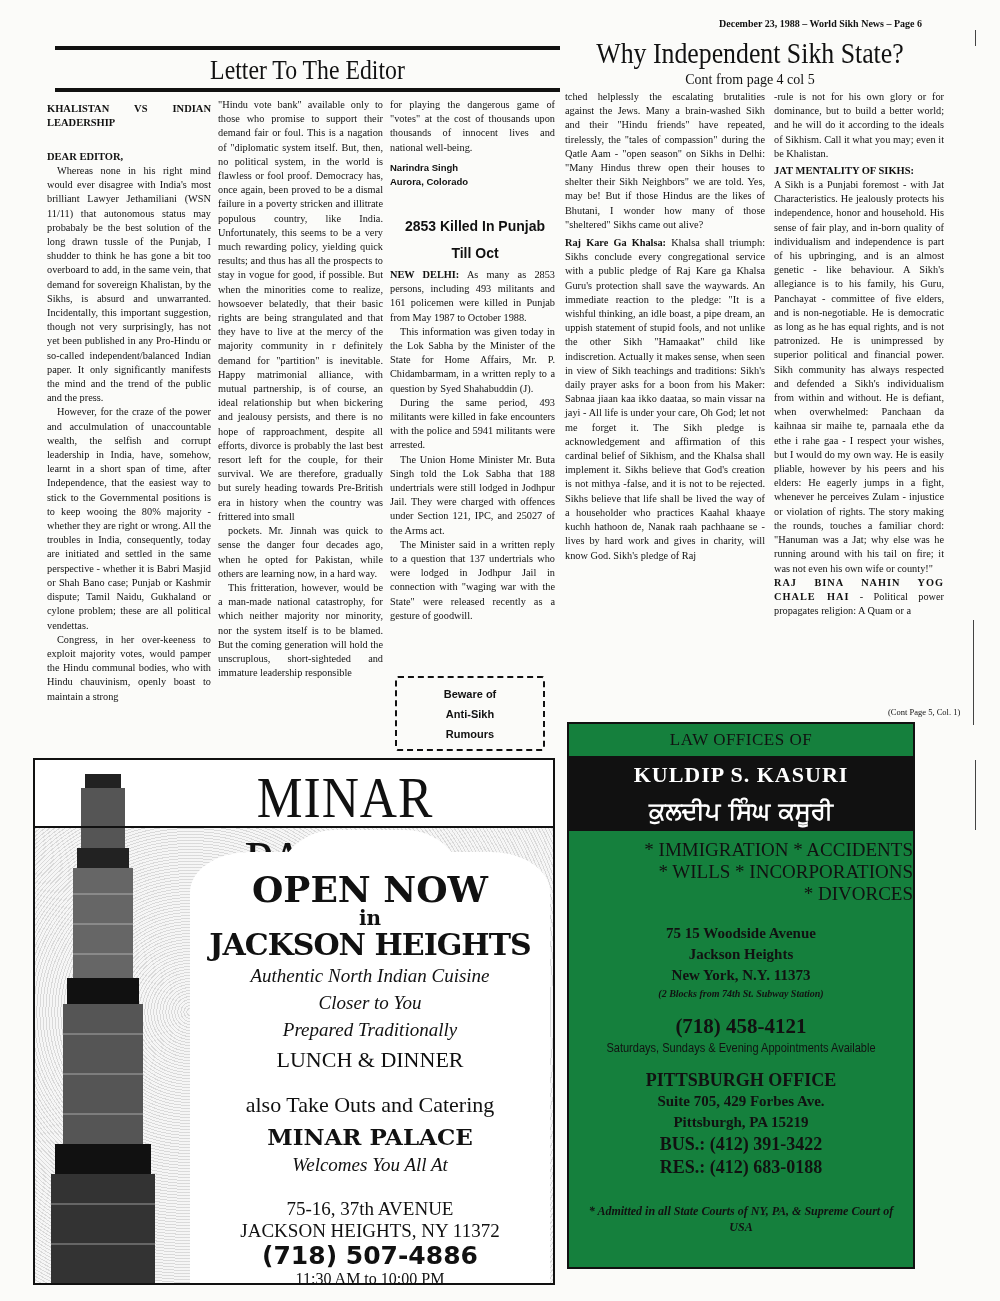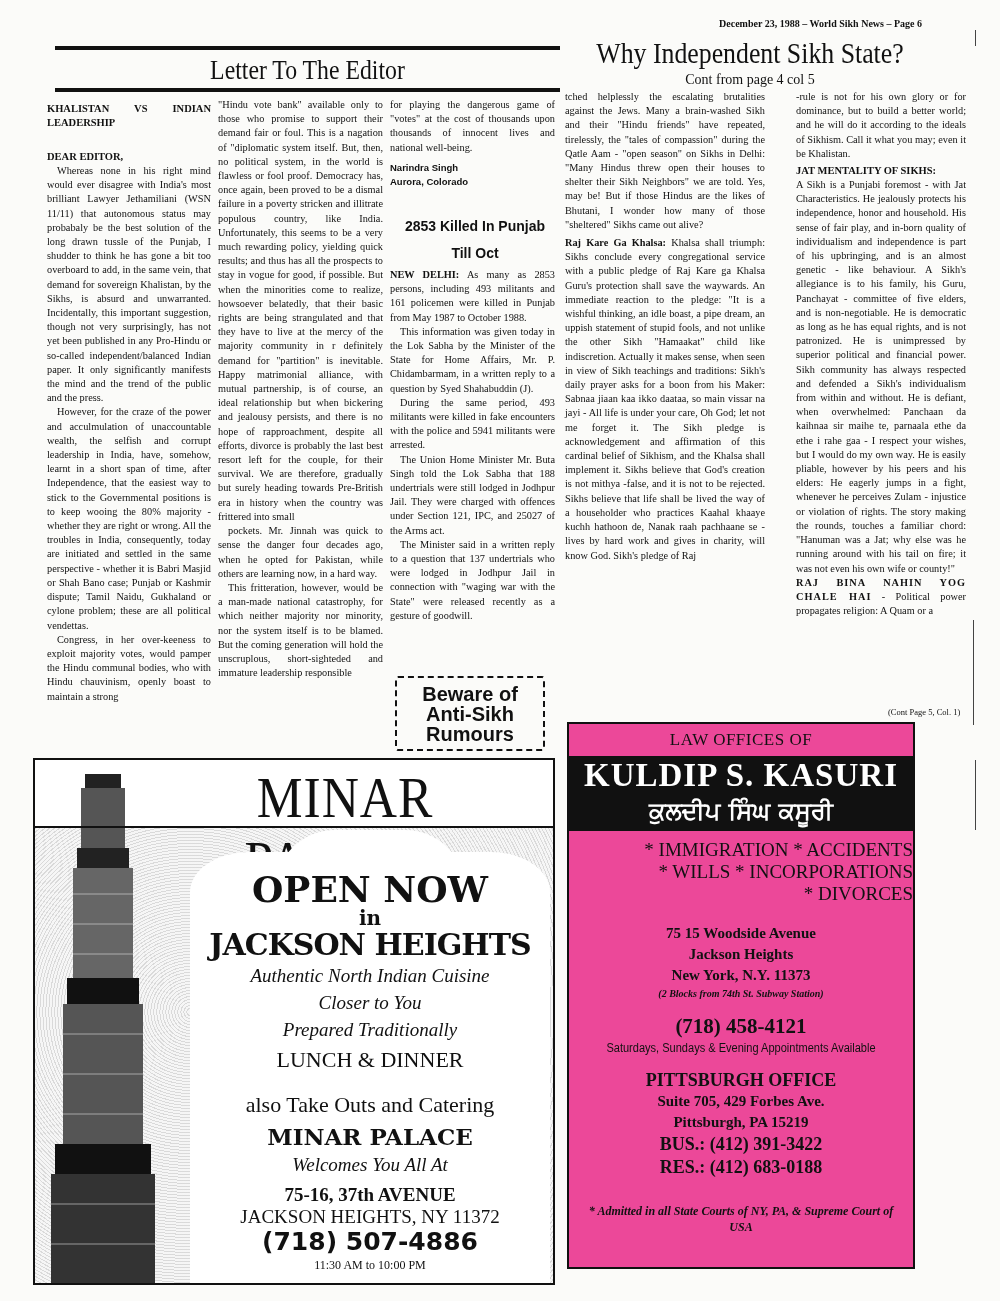--- a/index.html
+++ b/index.html
@@ -14,47 +14,47 @@
 
   .col { position: absolute; font-size: 10.3px; line-height: 14.2px; text-align: justify; }
   .col p { text-indent: 10px; margin-bottom: 0; }
   .col p.noind { text-indent: 0; }
   .col .bold { font-weight: bold; }
   .col h4 { font-size: 10.5px; font-weight: bold; text-indent: 0; line-height: 14px; }
   .col .sig { font-weight: bold; font-family: "Liberation Sans", sans-serif; font-size: 9.5px; line-height: 14px; text-indent: 0; }
 
   .story-hed { position: absolute; left: 390px; width: 170px; text-align: center; font-family: "Liberation Sans", sans-serif; font-weight: bold; font-size: 14px; }
 
-  .beware { position: absolute; left: 395px; top: 676px; width: 150px; height: 75px; border: 2px dashed #111; border-radius: 3px; text-align: center; font-family: "Liberation Sans", sans-serif; font-weight: bold; font-size: 20px; line-height: 20px; padding-top: 6px; }
+  .beware { position: absolute; left: 395px; top: 676px; width: 150px; height: 75px; border: 2px dashed #111; border-radius: 3px; text-align: center; font-family: "Liberation Sans", sans-serif; font-weight: bold; font-size: 11px; line-height: 20px; padding-top: 6px; }
 
   
   .minar { position: absolute; left: 33px; top: 758px; width: 522px; height: 527px; border: 2px solid #111; background: #fff; overflow: hidden; }
   .minar-stipple { position: absolute; left: 0; top: 68px; width: 100%; height: 460px;
      background: repeating-radial-gradient(circle at 30% 40%, #bbb 0 1px, #eee 1px 3px); opacity: .55; }
   .minar-title { position: absolute; left: 100px; top: 6px; width: 420px; text-align: center; font-size: 56px; letter-spacing: 1px; font-family: "Liberation Serif", serif; transform: scaleX(0.92); }
   .minar-titlebar { position: absolute; left: 0; top: 66px; width: 100%; height: 2px; background: #111; }
   .tower { position: absolute; left: 8px; top: 4px; width: 120px; height: 520px; }
   .arch { position: absolute; left: 155px; top: 92px; width: 360px; height: 432px; background: #fff; border-top-left-radius: 60px 40px; border-top-right-radius: 60px 40px; }
   .arch-top { position: absolute; left: 240px; top: 70px; width: 190px; height: 60px; background: #fff; border-radius: 100px 100px 0 0; }
   .minar-content { position: absolute; left: 150px; top: 110px; width: 370px; text-align: center; }
   .open-now { font-size: 36px; font-weight: 900; font-family: "DejaVu Serif", serif; line-height: 38px; }
   .in-word { font-size: 20px; font-weight: 900; font-family: "DejaVu Serif", serif; line-height: 20px; }
   .jackson { font-size: 30px; font-weight: 900; font-family: "DejaVu Serif", serif; line-height: 34px; letter-spacing: -1px; }
   .mi { font-style: italic; font-size: 19px; line-height: 27px; }
   .mplain { font-size: 22px; line-height: 25px; margin-top: 20px; }
   .mbrand { font-size: 23px; font-weight: 900; font-family: "DejaVu Serif", serif; margin-top: 6px; line-height: 28px; }
   .maddr { font-size: 19px; line-height: 22px; }
   .mphone { font-size: 25px; font-weight: 900; font-family: "DejaVu Sans", sans-serif; line-height: 28px; }
-  .mhours { font-size: 12px; line-height: 18px; }
+  .mhours { font-size: 16px; line-height: 18px; }
 
   
-  .law { position: absolute; left: 567px; top: 722px; width: 348px; height: 547px; border: 2px solid #111; background: #ec4899; text-align: center; }
+  .law { position: absolute; left: 567px; top: 722px; width: 348px; height: 547px; border: 2px solid #111; background: #15803d; text-align: center; }
   .law-of { font-size: 17px; margin-top: 6px; letter-spacing: .5px; }
   .law-black { background: #111; color: #fff; margin-top: 6px; height: 75px; position: relative; }
-  .law-name { font-size: 33px; font-weight: bold; letter-spacing: 1px; line-height: 38px; }
+  .law-name { font-size: 22px; font-weight: bold; letter-spacing: 1px; line-height: 38px; }
   .law-pun { font-size: 24px; font-weight: bold; line-height: 34px; font-family: "DejaVu Sans", sans-serif; }
   .law-services { font-size: 19px; line-height: 22px; margin-top: 4px; }
   .law-addr { font-size: 15px; font-weight: bold; line-height: 21px; margin-top: 18px; }
   .law-small { font-size: 10px; font-style: italic; font-weight: bold; line-height: 16px; }
   .law-phone { font-size: 21px; font-weight: bold; margin-top: 12px; }
   .law-hours { font-size: 12px; font-family: "Liberation Sans", sans-serif; margin-top: 2px; transform: scaleX(0.92); }
   .law-pitt { font-size: 18px; font-weight: bold; margin-top: 14px; line-height: 22px; }
   .law-pitt2 { font-size: 15px; font-weight: bold; line-height: 21px; }
   .law-pitt3 { font-size: 18px; font-weight: bold; line-height: 23px; }
   .law-note { font-size: 12px; font-style: italic; font-weight: bold; margin-top: 24px; line-height: 16px; padding: 0 8px; }
@@ -109,21 +109,21 @@
   <div>Beware of</div>
   <div>Anti-Sikh</div>
   <div>Rumours</div>
 </div>
 
 <div class="col" style="left:565px;top:90px;width:200px;">
   <p class="noind">tched helplessly the escalating brutalities against the Jews. Many a brain-washed Sikh and their "Hindu friends" have repeated, tirelessly, the "tales of compassion" during the Qatle Aam - "open season" on Sikhs in Delhi: "Many Hindus threw open their houses to shelter their Sikh Neighbors" we are told. Yes, may be! But if those Hindus are the likes of Bhutani, I wonder how many of those "sheltered" Sikhs came out alive?</p>
   <p class="noind" style="margin-top:4px;"><span class="bold">Raj Kare Ga Khalsa:</span> <span>Khalsa shall triumph: Sikhs conclude every congregational service with a public pledge of Raj Kare ga Khalsa Guru's protection shall save the waywards. An immediate reaction to the pledge: "It is a wishful thinking, an idle boast, a pipe dream, an uppish statement of stupid fools, and not unlike the other Sikh "Hamaakat" child like indiscretion. Actually it makes sense, when seen in view of Sikh teachings and traditions: Sikh's daily prayer asks for a boon from his Maker: Sabnaa jiaan kaa ikko daataa, so main vissar na jayi - All life is under your care, Oh God; let not me forget it. The Sikh pledge is acknowledgement and affirmation of this cardinal belief of Sikhism, and the Khalsa shall implement it. Sikhs believe that God's creation is not mithya -false, and it is not to be rejected. Sikhs believe that life shall be lived the way of a householder who practices Kaahal khaaye kuchh hathoon de, Nanak raah pachhaane se - lives by hard work and gives in charity, will know God. Sikh's pledge of Raj</span></p>
 </div>
 
-<div class="col" style="left:796px;top:90px;width:170px;">
+<div class="col" style="left:774px;top:90px;width:170px;">
   <p class="noind">-rule is not for his own glory or for dominance, but to build a better world; and he will do it according to the ideals of Sikhism. Call it what you may; even it be Khalistan.</p>
   <h4 style="margin-top:3px;">JAT MENTALITY OF SIKHS:</h4>
   <p class="noind">A Sikh is a Punjabi foremost - with Jat Characteristics. He jealously protects his independence, honor and household. His sense of fair play, and in-born quality of individualism and independence is part of his upbringing, and is an almost genetic - like behaviour. A Sikh's allegiance is to his family, his Guru, Panchayat - committee of five elders, and is non-negotiable. He is democratic as long as he has equal rights, and is not patronized. He is unimpressed by superior political and financial power. Sikh community has always respected and defended a Sikh's individualism from within and without. He is defiant, when overwhelmed: Panchaan da kaihnaa sir maihe te, parnaala ethe da ethe i rahe gaa - I respect your wishes, but I would do my own way. He is easily pliable, however by his peers and his elders: He eagerly jumps in a fight, whenever he perceives Zulam - injustice or violation of rights. The story making the rounds, touches a familiar chord: "Hanuman was a Jat; why else was he running around with his tail on fire; it was not even his own wife or county!"</p>
   <p class="noind"><span class="bold" style="letter-spacing:1px;">RAJ BINA NAHIN YOG CHALE HAI</span> <span>- Political power propagates religion: A Quam or a</span></p>
 </div>
 <div class="cont-note">(Cont Page 5, Col. 1)</div>
 
 <div class="minar">
   <div class="minar-stipple"></div>
   <svg class="tower" viewBox="0 0 120 520">
@@ -154,21 +154,21 @@
     <div class="open-now">OPEN NOW</div>
     <div class="in-word">in</div>
     <div class="jackson">JACKSON HEIGHTS</div>
     <div class="mi">Authentic North Indian Cuisine</div>
     <div class="mi">Closer to You</div>
     <div class="mi">Prepared Traditionally</div>
     <div class="mplain" style="margin-top:4px;">LUNCH &amp; DINNER</div>
     <div class="mplain">also Take Outs and Catering</div>
     <div class="mbrand">MINAR PALACE</div>
     <div class="mi">Welcomes You All At</div>
-    <div class="maddr" style="margin-top:6px;font-weight:bold;">75-16, 37th AVENUE</div>
+    <div class="maddr" style="margin-top:20px;">75-16, 37th AVENUE</div>
     <div class="maddr">JACKSON HEIGHTS, NY 11372</div>
     <div class="mphone">(718) 507-4886</div>
     <div class="mhours">11:30 AM to 10:00 PM</div>
   </div>
 </div>
 
 <div class="law">
   <div class="law-of">LAW OFFICES OF</div>
   <div class="law-black">
     <div class="law-name">KULDIP S. KASURI</div>

